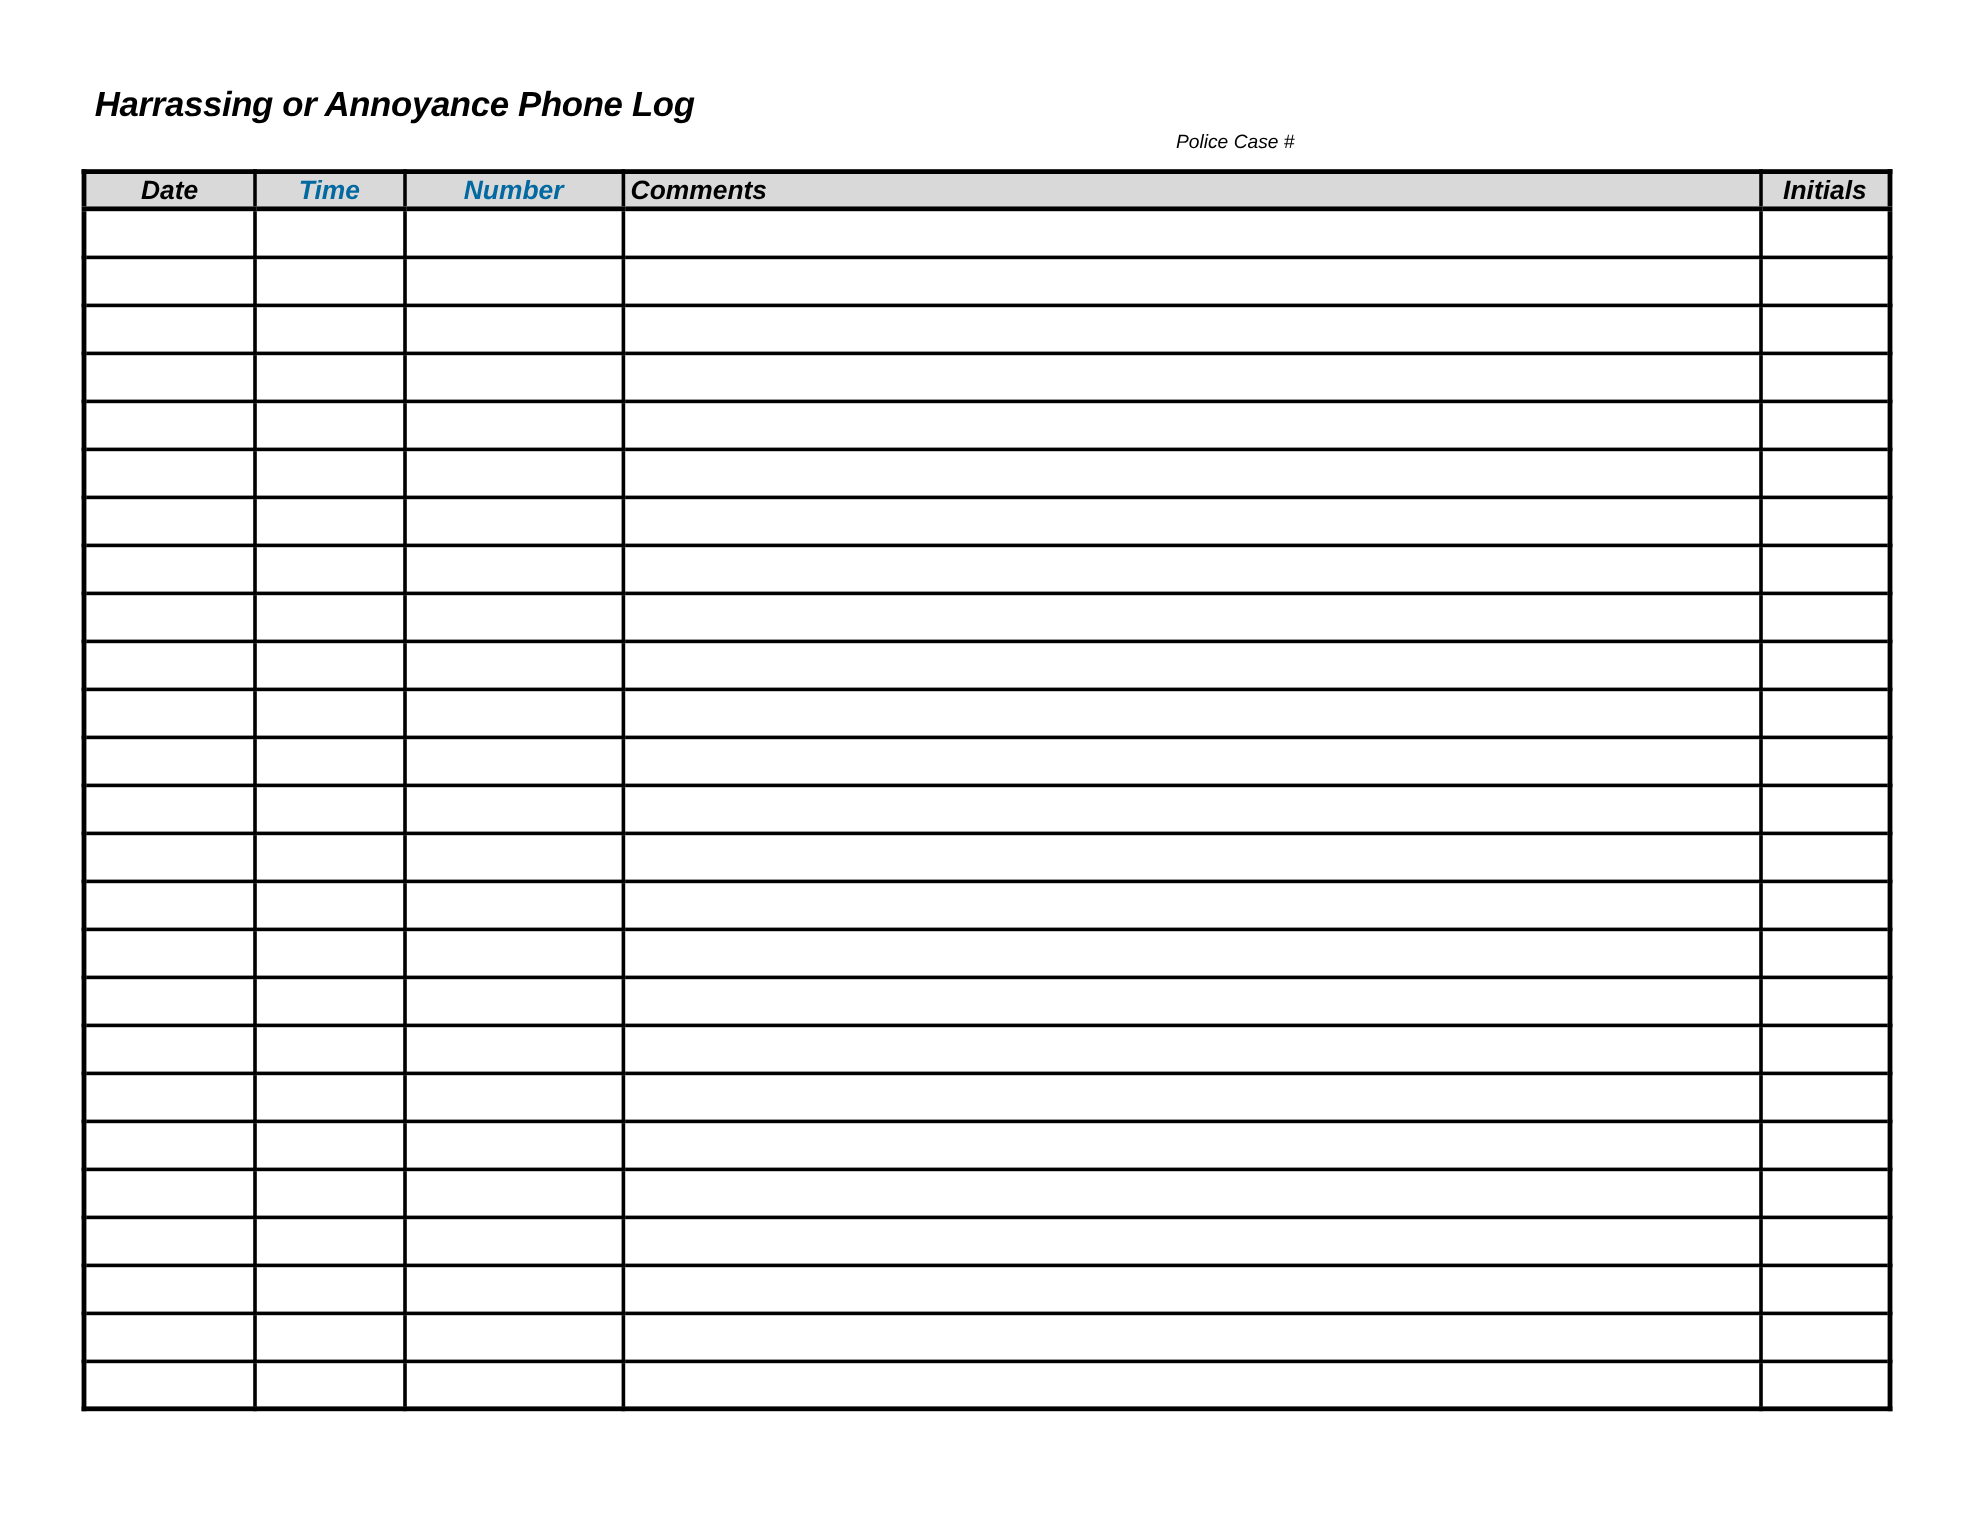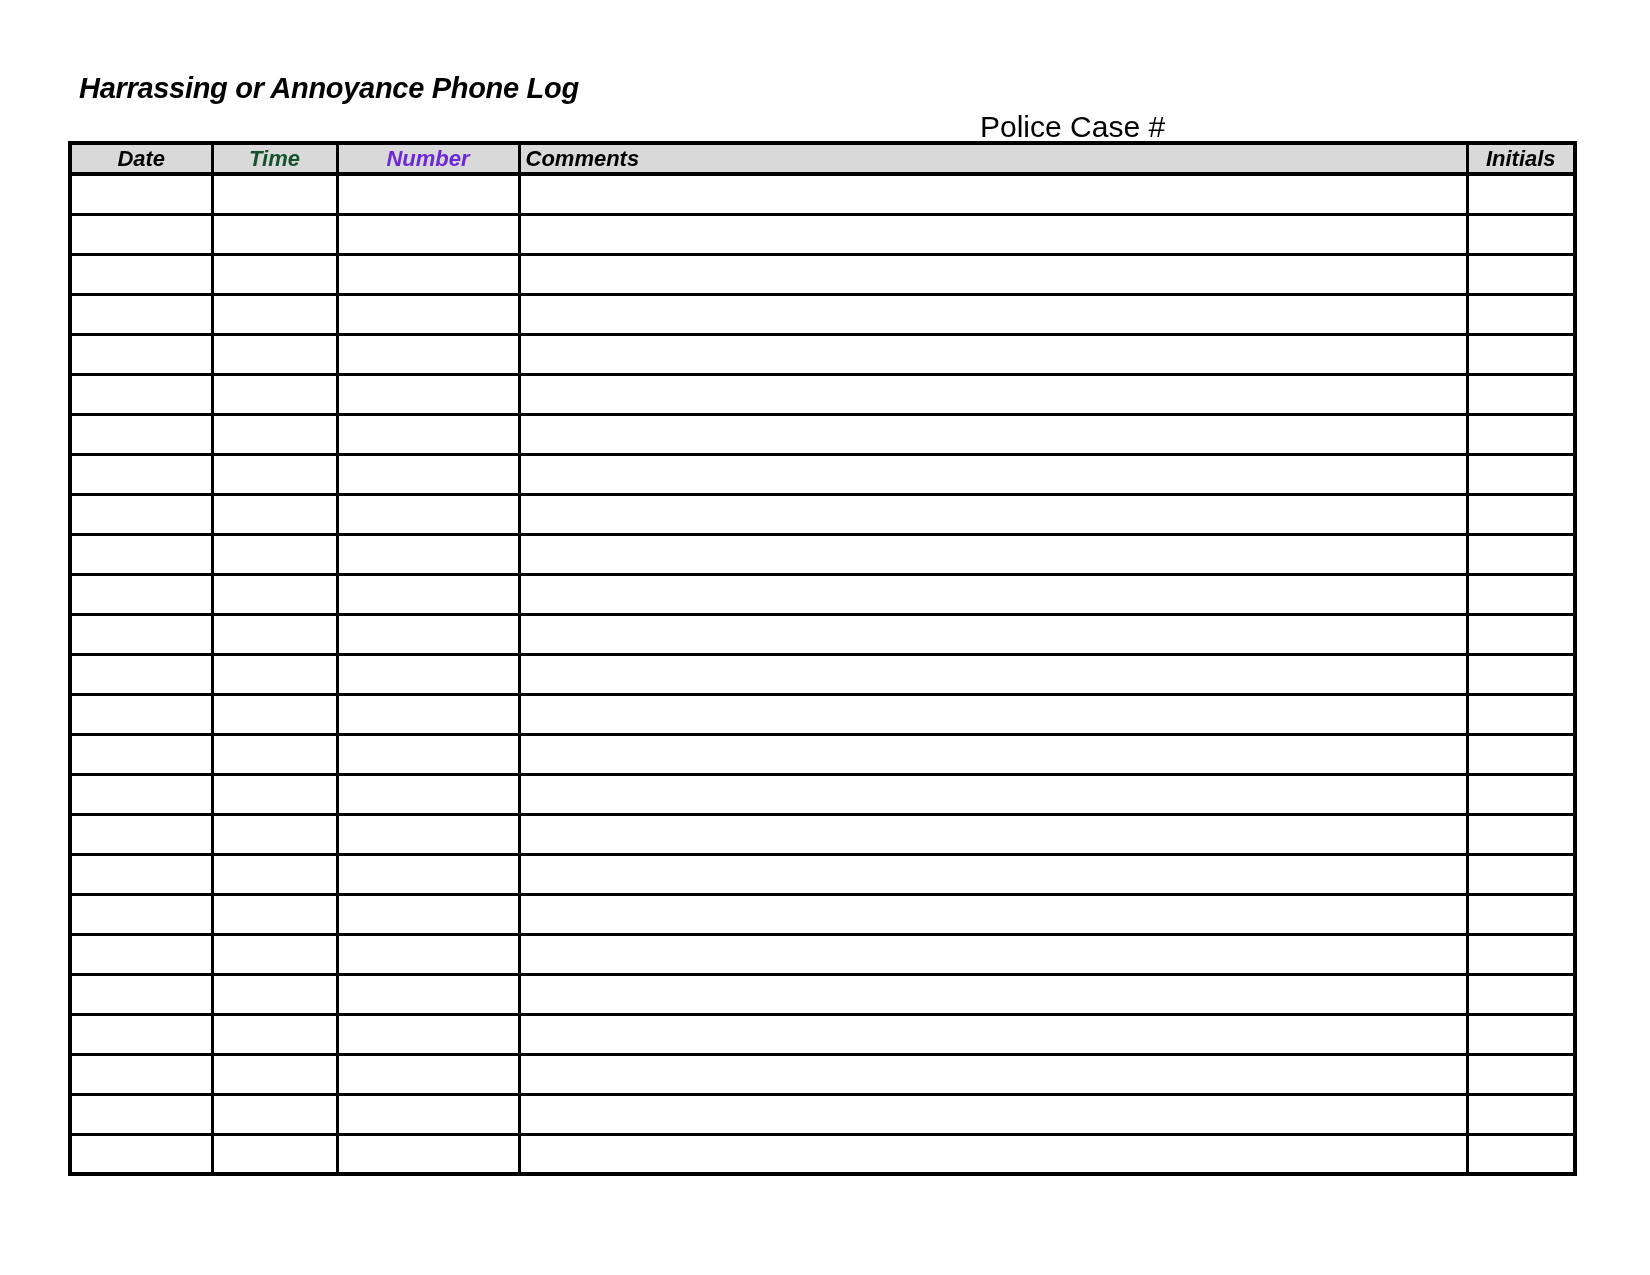--- a/index.html
+++ b/index.html
@@ -22,21 +22,22 @@
     font-size: 29px;
     font-weight: bold;
     font-style: italic;
     letter-spacing: -0.3px;
     white-space: nowrap;
   }
   .police-case-label {
     position: absolute;
     left: 980px;
     top: 110px;
-    font-size: 30px;
+    font-size: 16px;
+    font-style: italic;
     white-space: nowrap;
   }
   table.log-table {
     position: absolute;
     left: 68px;
     top: 141px;
     width: 1505px;
     table-layout: fixed;
     border-collapse: collapse;
     border: 4px solid #000000;
@@ -80,22 +81,22 @@
     <colgroup id="log-colgroup">
         <col style="width: 142px;">
         <col style="width: 125px;">
         <col style="width: 182px;">
         <col style="width: 948px;">
         <col style="width: 108px;">
       </colgroup>
     <thead>
       <tr id="log-header-row">
           <th class="align-center" style="background: rgb(217, 217, 217); color: rgb(0, 0, 0);">Date</th>
-          <th class="align-center" style="background: rgb(217, 217, 217); color: #14532d;">Time</th>
-          <th class="align-center" style="background: rgb(217, 217, 217); color: #6d28d9;">Number</th>
+          <th class="align-center" style="background: rgb(217, 217, 217); color: #0369a1;">Time</th>
+          <th class="align-center" style="background: rgb(217, 217, 217); color: #0369a1;">Number</th>
           <th class="align-left" style="background: rgb(217, 217, 217); color: rgb(0, 0, 0);">Comments</th>
           <th class="align-center" style="background: rgb(217, 217, 217); color: rgb(0, 0, 0); text-align: center;">Initials</th>
         </tr>
     </thead>
     <tbody id="log-body">
         <tr>
           <td></td>
           <td></td>
           <td></td>
           <td></td>

